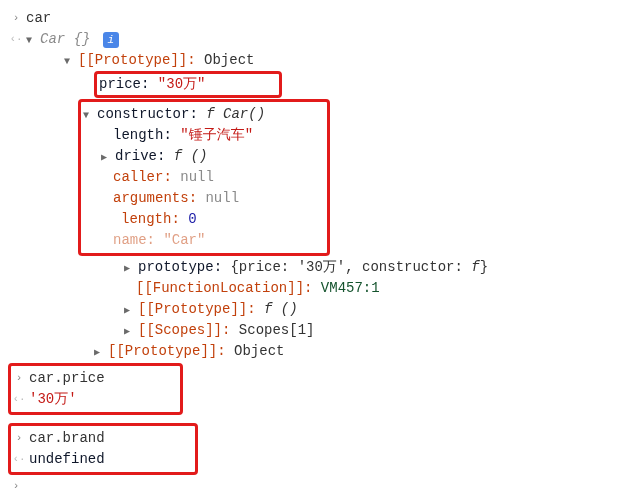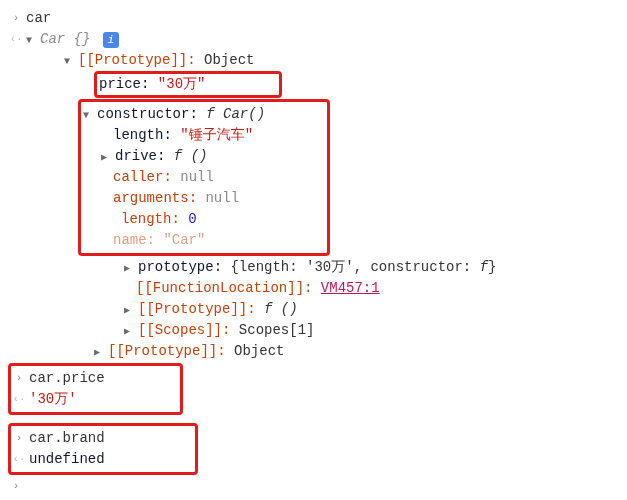--- a/index.html
+++ b/index.html
@@ -20,21 +20,21 @@
   .ind0 { padding-left: 2px; }
   .ind2 { padding-left: 40px; }
   .ind3 { padding-left: 70px; }
   .ind4 { padding-left: 100px; }
   .dim { color: #8a8a8a; }
   .key { color: #0f172a; }
   .keydim { color: #c2410c; }
   .str { color: #c41a16; }
   .ital { font-style: italic; }
   .fn { font-style: italic; color: #333; }
-  .link { color: #be185d; text-decoration: underline; cursor: pointer; }
+  .link { color: #14532d; cursor: pointer; }
   .info-badge { display:inline-flex; align-items:center; justify-content:center; width:16px; height:16px; background:#4a86e8; color:#fff; border-radius:3px; font-style:italic; font-size:11px; margin-left:4px; }
   .hl-red { border: 3px solid #e21b1b; border-radius: 4px; display:inline-block; padding: 0 6px 0 2px; }
   .hl-red-block { border: 3px solid #e21b1b; border-radius: 4px; padding: 2px 4px 2px 0; margin: 1px 0; }
   .today-undef { color: #0f172a; }
   .content { flex: 1; }
   .num { color: #1a1aa6; }
 </style>
 </head>
 <body>
 
@@ -110,21 +110,21 @@
   <div class="row" style="height:10px; overflow:hidden;">
     <span class="content" style="padding-left:32px;">
       <span class="keydim" style="opacity:.5">name: "Car"</span>
     </span>
   </div>
 </div>
 
 <div class="row">
   <span class="marker"></span>
   <span class="content ind4">
-    <span class="tri">▶</span><span class="key">prototype</span><span class="key">: </span><span>{length: '30万', constructor: </span><span class="fn">f</span><span>}</span>
+    <span class="tri">▶</span><span class="key">prototype</span><span class="key">: </span><span>{price: '30万', constructor: </span><span class="fn">f</span><span>}</span>
   </span>
 </div>
 
 <div class="row">
   <span class="marker"></span>
   <span class="content ind4" style="padding-left:112px;">
     <span class="keydim">[[FunctionLocation]]</span><span class="keydim">: </span><span class="link">VM457:1</span>
   </span>
 </div>
 

